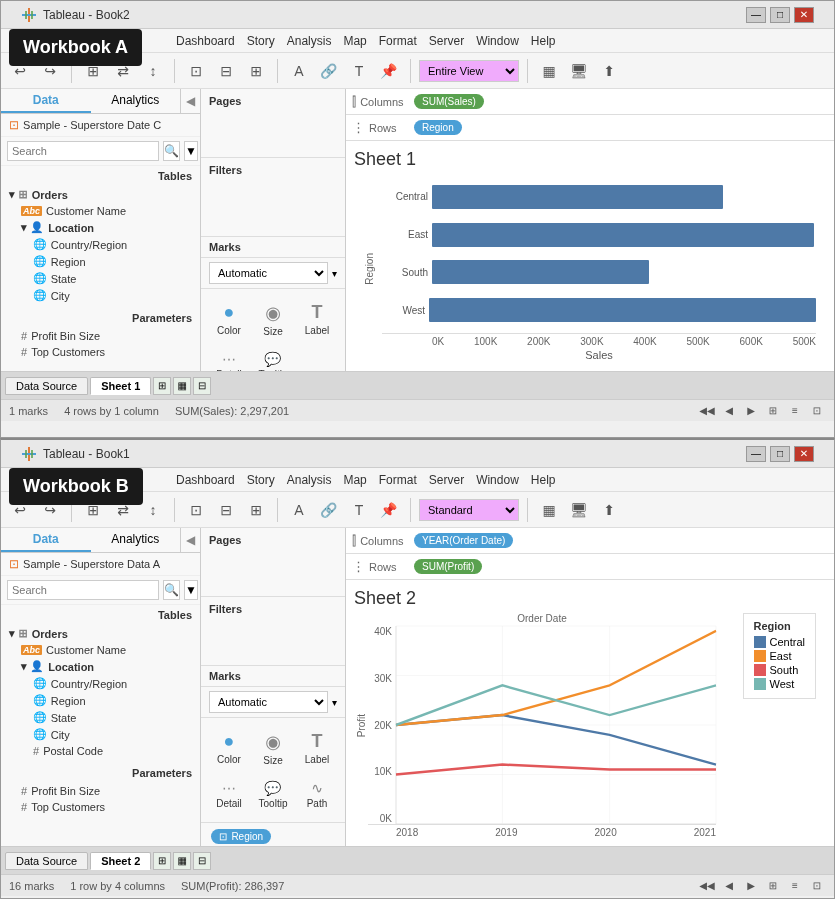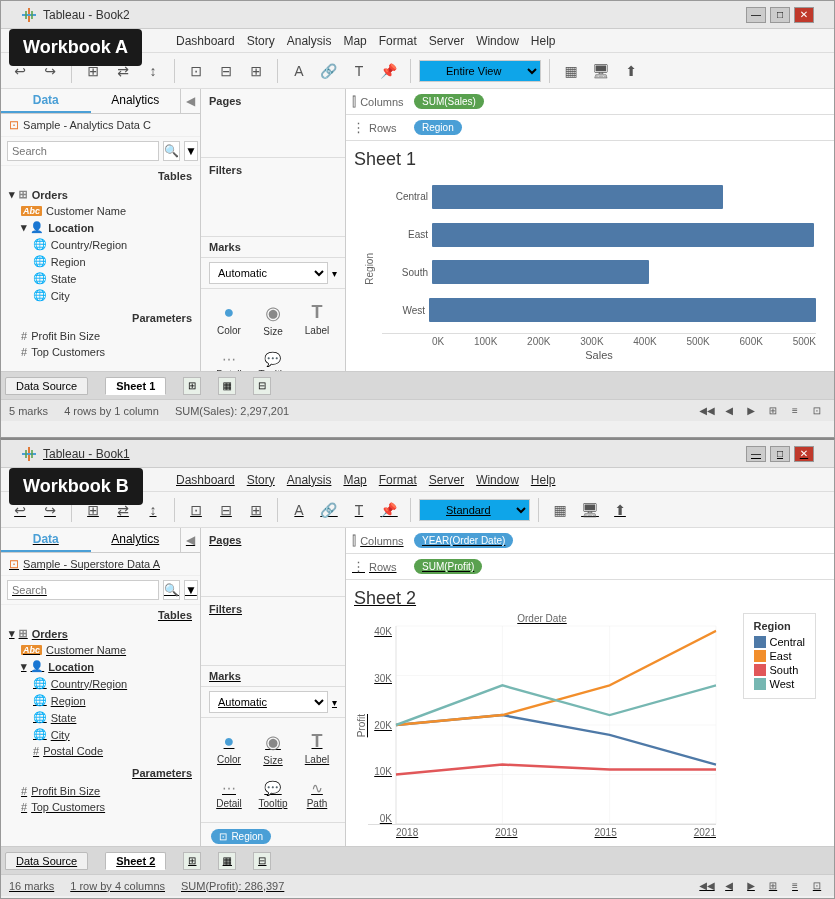--- a/index.html
+++ b/index.html
@@ -1,40 +1,40 @@
 <!DOCTYPE html>
 <html><head>
   <meta charset="utf-8">
   <style>
     * { margin: 0; padding: 0; box-sizing: border-box; }
     body { font-family: 'Segoe UI', Arial, sans-serif; font-size: 12px; background: #c8c8c8; width: 835px; height: 899px; overflow: hidden; }
 
     .window { background: #f0f0f0; border: 1px solid #999; position: absolute; width: 835px; }
     .window-top { position: absolute; top: 0; width: 835px; height: 438px; }
-    .window-bottom { position: absolute; top: 438px; width: 835px; height: 461px; border-top: 2px solid #888; text-decoration: underline; }
+    .window-bottom { position: absolute; top: 438px; width: 835px; height: 461px; border-top: 2px solid #888; }
 
     
     .title-bar { background: #e8e8e8; border-bottom: 1px solid #ccc; display: flex; align-items: center; padding: 4px 20px; height: 28px; }
     .title-bar-logo { width: 16px; height: 16px; margin-right: 6px; }
     .title-bar-text { font-size: 12px; color: #333; flex: 1; }
     .title-bar-controls { display: flex; gap: 4px; }
     .tb-btn { width: 20px; height: 16px; background: #ccc; border: 1px solid #999; font-size: 10px; display: flex; align-items: center; justify-content: center; cursor: pointer; }
 
     
     .workbook-label { position: absolute; top: 28px; left: 8px; background: #1a1a1a; color: white; font-size: 18px; font-weight: bold; padding: 8px 14px; border-radius: 4px; z-index: 10; }
 
     
     .menu-bar { background: #f5f5f5; border-bottom: 1px solid #ddd; display: flex; align-items: center; padding: 2px 8px; height: 24px; font-size: 12px; gap: 12px; }
     .menu-item { color: #333; cursor: pointer; }
 
     
     .toolbar { background: #f5f5f5; border-bottom: 1px solid #ddd; display: flex; align-items: center; padding: 2px 6px; height: 36px; gap: 4px; }
     .tb-sep { width: 1px; height: 24px; background: #ccc; margin: 0 4px; }
     .tb-icon-btn { width: 26px; height: 26px; display: flex; align-items: center; justify-content: center; border: 1px solid transparent; border-radius: 2px; cursor: pointer; font-size: 14px; color: #555; }
-    .view-select { background: #0ea5e9; border: 1px solid #ccc; padding: 2px 22px; font-size: 11px; height: 22px; min-width: 100px; }
+    .view-select { background: #f0abfc; border: 1px solid #ccc; padding: 2px 4px; font-size: 11px; height: 22px; min-width: 100px; }
 
     
     .main-area { display: flex; height: calc(100% - 116px); }
 
     
     .left-panel { width: 200px; border-right: 1px solid #ccc; background: #f8f8f8; display: flex; flex-direction: column; }
     .panel-tabs { display: flex; border-bottom: 1px solid #ccc; }
     .panel-tab { flex: 1; text-align: center; padding: 4px; font-size: 12px; cursor: pointer; border-bottom: 2px solid transparent; }
     .panel-tab.active { border-bottom-color: #4a9fd6; color: #4a9fd6; font-weight: bold; }
     .panel-close { width: 20px; display: flex; align-items: center; justify-content: center; cursor: pointer; color: #888; border-left: 1px solid #ccc; }
@@ -80,21 +80,21 @@
     .shelf-pills { display: flex; flex-wrap: wrap; gap: 2px; flex: 1; }
 
     .chart-content { flex: 1; padding: 8px; display: flex; flex-direction: column; overflow: hidden; }
     .chart-title { font-size: 18px; font-weight: normal; color: #333; margin-bottom: 4px; }
 
     
     .status-bar { background: #e8e8e8; border-top: 1px solid #ccc; display: flex; align-items: center; padding: 2px 8px; height: 22px; font-size: 11px; color: #555; gap: 16px; }
     .status-bar-right { margin-left: auto; display: flex; align-items: center; gap: 4px; }
 
     
-    .sheet-tabs { background: #d8d8d8; border-top: 1px solid #ccc; display: flex; align-items: center; padding: 2px 4px; height: 28px; gap: 17px; }
+    .sheet-tabs { background: #d8d8d8; border-top: 1px solid #ccc; display: flex; align-items: center; padding: 2px 4px; height: 28px; gap: 2px; }
     .sheet-tab { background: #f0f0f0; border: 1px solid #bbb; padding: 2px 10px; font-size: 11px; cursor: pointer; border-radius: 2px 2px 0 0; }
     .sheet-tab.active { background: white; border-bottom-color: white; font-weight: bold; }
     .sheet-tab-icon { width: 18px; height: 18px; background: #e8f0e8; border: 1px solid #bbb; display: flex; align-items: center; justify-content: center; font-size: 10px; cursor: pointer; }
 
     
     .panel-scroll { overflow-y: auto; flex: 1; text-align: right; }
     .panel-scroll::-webkit-scrollbar { width: 6px; }
     .panel-scroll::-webkit-scrollbar-thumb { background: #ccc; }
 
     
@@ -169,21 +169,21 @@
   <div class="main-area" style="height: 282px;">
 
     <div class="left-panel">
       <div class="panel-tabs">
         <div class="panel-tab active">Data</div>
         <div class="panel-tab">Analytics</div>
         <div class="panel-close">◀</div>
       </div>
       <div class="data-source-row">
         <span style="color:#e8762b; font-size:12px;">⊡</span>
-        <span>Sample - Analytics Data C</span>
+        <span>Sample - Superstore Date C</span>
       </div>
       <div class="search-row">
         <input class="search-input" type="text" placeholder="Search" style="">
         <div class="search-icon-btn">🔍</div>
         <div class="search-icon-btn">▼</div>
         <div class="search-icon-btn">⊞</div>
       </div>
       <div class="panel-scroll">
         <div class="section-title">Tables</div>
         <div class="tree-item group">
@@ -340,21 +340,21 @@
 
   <div class="sheet-tabs">
     <div class="sheet-tab">Data Source</div>
     <div class="sheet-tab active">Sheet 1</div>
     <div class="sheet-tab-icon">⊞</div>
     <div class="sheet-tab-icon">▦</div>
     <div class="sheet-tab-icon">⊟</div>
   </div>
 
   <div class="status-bar">
-    <span>5 marks</span>
+    <span>1 marks</span>
     <span>4 rows by 1 column</span>
     <span>SUM(Sales): 2,297,201</span>
     <div class="status-bar-right">
       <div class="tb-icon-btn" style="width:18px;height:18px;font-size:10px;">◀◀</div>
       <div class="tb-icon-btn" style="width:18px;height:18px;font-size:10px;">◀</div>
       <div class="tb-icon-btn" style="width:18px;height:18px;font-size:10px;">▶</div>
       <div class="tb-icon-btn" style="width:18px;height:18px;font-size:10px;">⊞</div>
       <div class="tb-icon-btn" style="width:18px;height:18px;font-size:10px;">≡</div>
       <div class="tb-icon-btn" style="width:18px;height:18px;font-size:10px;">⊡</div>
     </div>
@@ -621,21 +621,21 @@
                     <polyline points="0,150 133,140 267,145 400,145" fill="none" stroke="#e15759" stroke-width="2.5"></polyline>
 
                     <polyline points="0,100 133,60 267,90 400,60" fill="none" stroke="#76b7b2" stroke-width="2.5"></polyline>
                   </svg>
                 </div>
               </div>
 
               <div style="display:flex; justify-content:space-between; padding-left:28px; font-size:10px; color:#666; border-top:1px solid #ddd; padding-top:2px;">
                 <span>2018</span>
                 <span>2019</span>
-                <span>2015</span>
+                <span>2020</span>
                 <span>2021</span>
               </div>
             </div>
           </div>
         </div>
       </div>
     </div>
   </div>
 
   <div class="sheet-tabs">

